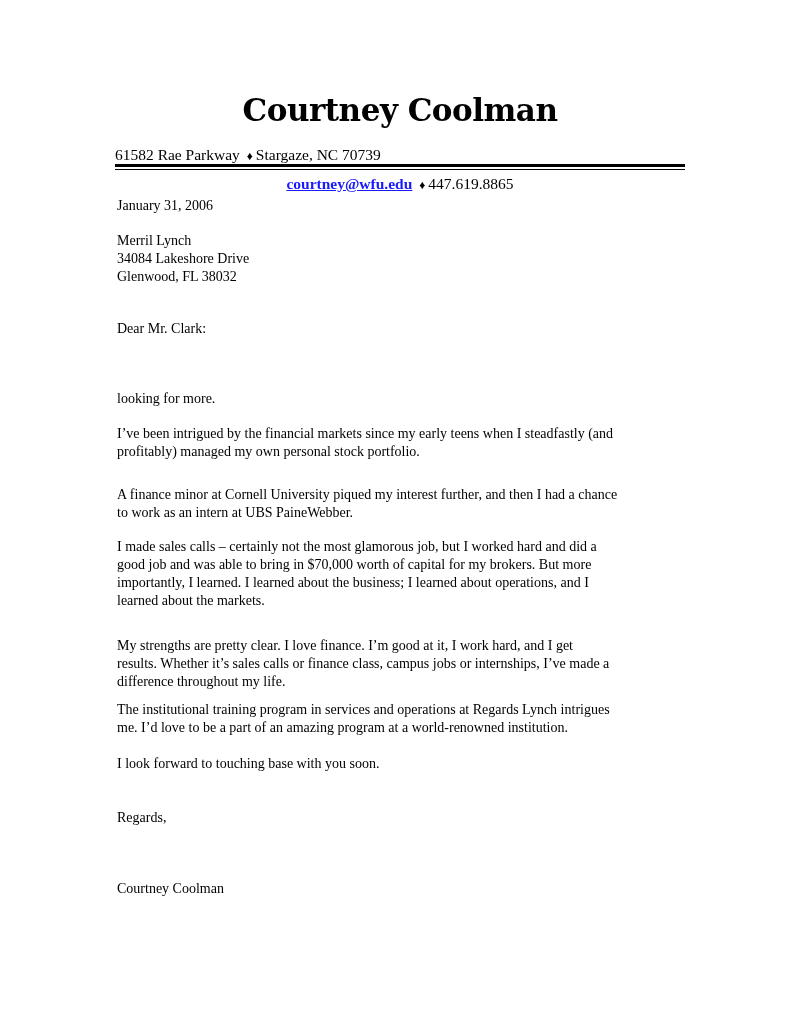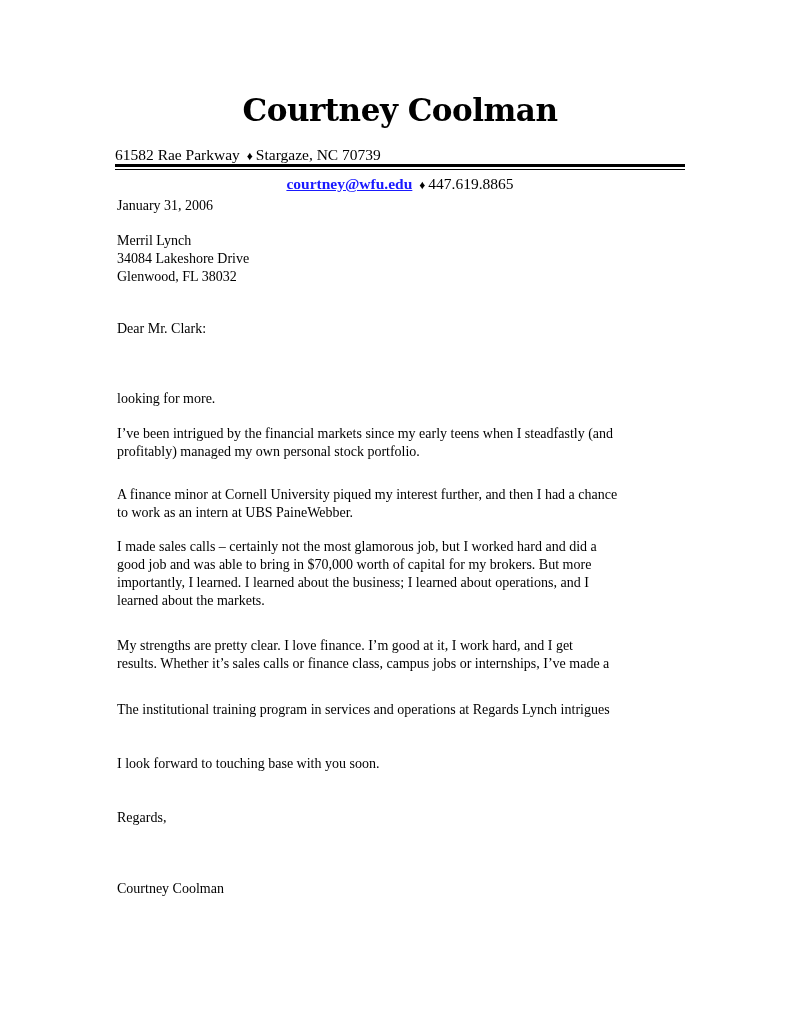--- a/index.html
+++ b/index.html
@@ -56,22 +56,24 @@
   <div class="line" style="top:486px">A finance minor at Cornell University piqued my interest further, and then I had a chance</div>
   <div class="line" style="top:504px">to work as an intern at UBS PaineWebber.</div>
 
   <div class="line" style="top:538px">I made sales calls – certainly not the most glamorous job, but I worked hard and did a</div>
   <div class="line" style="top:556px">good job and was able to bring in $70,000 worth of capital for my brokers.  But more</div>
   <div class="line" style="top:574px">importantly, I learned.  I learned about the business; I learned about operations, and I</div>
   <div class="line" style="top:592px">learned about the markets.</div>
 
   <div class="line" style="top:637px">My strengths are pretty clear.  I love finance.  I’m good at it, I work hard, and I get</div>
   <div class="line" style="top:655px">results.  Whether it’s sales calls or finance class, campus jobs or internships, I’ve made a</div>
+  <div class="line" style="top:673px">difference throughout my life.</div>
 
   <div class="line" style="top:701px">The institutional training program in services and operations at Regards Lynch intrigues</div>
+  <div class="line" style="top:719px">me.  I’d love to be a part of an amazing program at a world-renowned institution.</div>
 
   <div class="line" style="top:755px">I look forward to touching base with you soon.</div>
 
   <div class="line" style="top:809px">Regards,</div>
 
   <div class="line" style="top:880px">Courtney Coolman</div>
 
 </div>
 
 </body></html>

